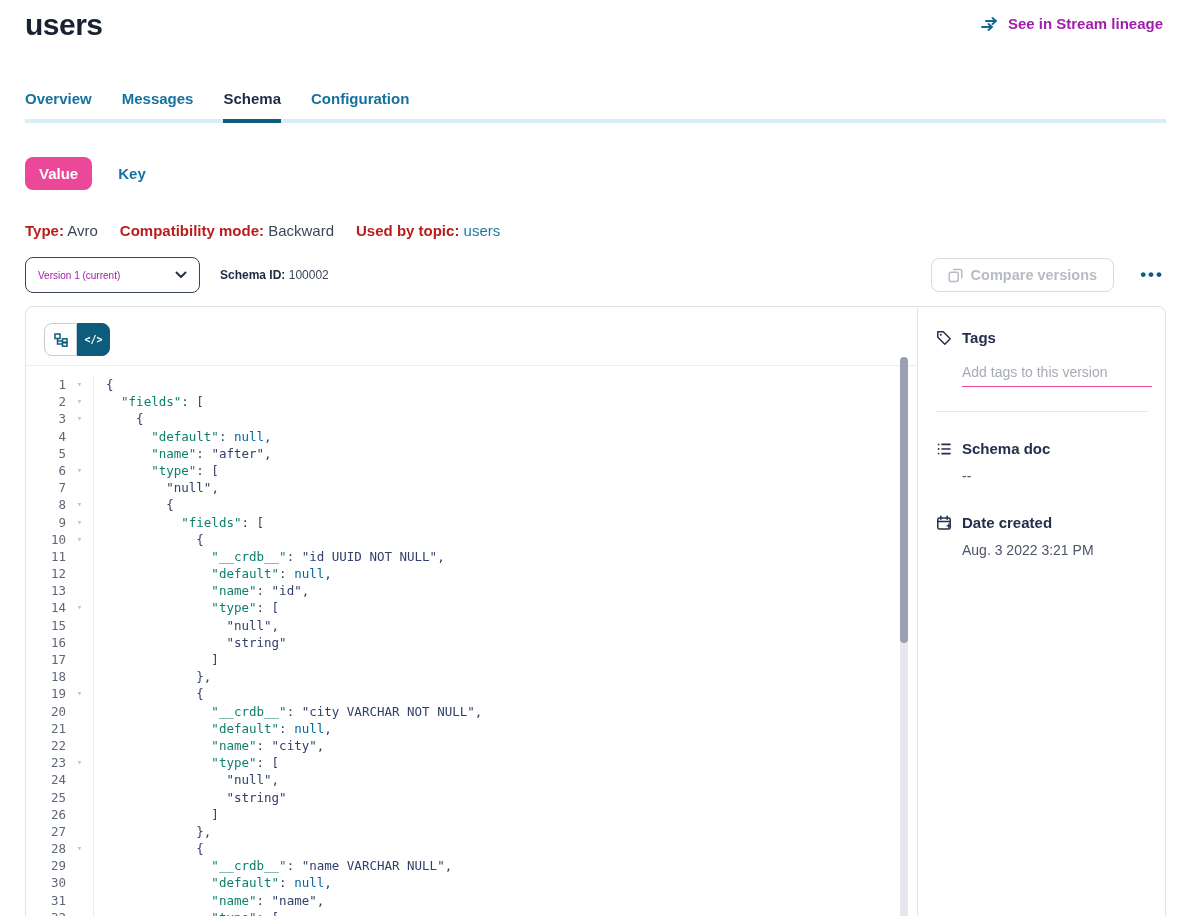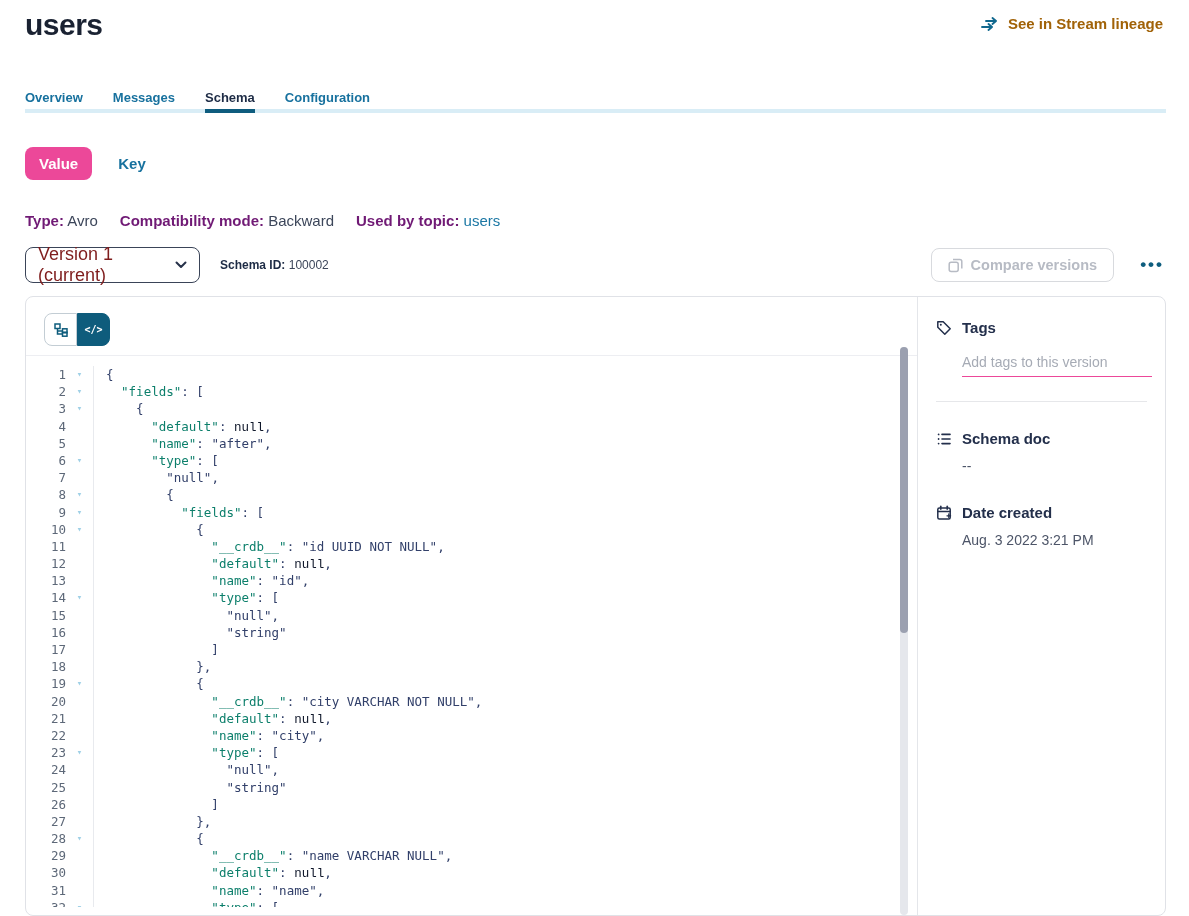--- a/index.html
+++ b/index.html
@@ -7,48 +7,48 @@
   body {
     width:1189px; height:916px; overflow:hidden; position:relative;
     background:#ffffff; font-family:"Liberation Sans", sans-serif; color:#2b3a55;
   }
   .page { padding:0 23px 0 25px; }
 
   
   .page-title { margin:8px 0 0; font-size:30px; font-weight:800; letter-spacing:-0.5px; color:#1a2232; }
   .lineage-link {
     position:absolute; top:15px; right:26px; display:flex; align-items:center; gap:8px;
-    color:#a16207; font-size:15px; font-weight:700; cursor:pointer;
+    color:#a21caf; font-size:15px; font-weight:700; cursor:pointer;
   }
 
   
   .tab-bar { display:flex; gap:30px; margin-top:48px; position:relative; border-bottom:4px solid #d9edf6; }
-  .tab { position:relative; padding-bottom:4px; font-size:13px; font-weight:600; color:#17719e; cursor:pointer; }
+  .tab { position:relative; padding-bottom:12px; font-size:15px; font-weight:600; color:#17719e; cursor:pointer; }
   .tab.active { color:#1d2b45; }
   .tab.active::after { content:""; position:absolute; left:0; right:0; bottom:-4px; height:4px; background:#0e5c7e; }
 
   
   .vk-row { margin-top:34px; display:flex; align-items:center; }
   .vk-active {
     background:#ec4899; color:#fff; font-size:15px; font-weight:600;
     border:none; border-radius:8px; padding:8px 14px; cursor:pointer; font-family:inherit;
   }
   .vk-link { margin-left:26px; color:#17719e; font-size:15px; font-weight:600; cursor:pointer; }
 
   
   .meta-row { margin-top:32px; font-size:15px; color:#3c465a; display:flex; gap:22px; }
-  .meta-item b { color:#701a75; font-weight:700; }
+  .meta-item b { color:#b91c1c; font-weight:700; }
   .topic-link { color:#1b77a4; cursor:pointer; }
 
   
   .version-row { margin-top:18px; display:flex; align-items:center; }
   .version-select {
     width:175px; height:36px; border:1px solid #3a4458; border-radius:8px; background:#fff;
     display:flex; align-items:center; justify-content:space-between; padding:0 12px;
-    font-size:18px; color:#7f1d1d; cursor:pointer;
+    font-size:10px; color:#a21caf; cursor:pointer;
   }
   .schema-id { margin-left:20px; font-size:12px; color:#3c465a;text-align:right; }
   .schema-id b { color:#1d2b45; }
   .btn {
     height:34px; border-radius:8px; background:#fff; display:flex; align-items:center; gap:8px;
     padding:0 16px; font-size:14.5px; font-weight:600; font-family:inherit; cursor:pointer;
   }
   .btn-disabled { border:1px solid #d8dade; color:#b7bbc4; cursor:default; }
   .btn-teal { border:1px solid #0e5d7e; color:#0e5d7e; }
   .right-actions { margin-left:auto; display:flex; align-items:center; gap:24px; }
@@ -70,21 +70,21 @@
 
   
   .code-scroll { margin-top:9px; border-top:1px solid #edeef2; padding-top:10px; height:552px; overflow:hidden; }
   .cl { display:flex; height:17.2px; line-height:17.2px; font-family:"DejaVu Sans Mono", monospace; font-size:12.5px; }
   .cl-num { width:40px; text-align:right; color:#5d6878; flex:0 0 40px; }
   .cl-fold { width:27px; flex:0 0 27px; text-align:center; color:#9fd0e6; font-size:9px; cursor:pointer; }
   .cl-code { border-left:1px solid #e8eaee; padding-left:12px; white-space:pre; color:#32406a; }
   .tk-k { color:#0c7f6b; }
   .tk-s { color:#32406a; }
   .tk-p { color:#32406a; }
-  .tk-n { color:#0f172a;font-family:Liberation Mono, monospace; }
+  .tk-n { color:#0369a1; }
 
   
   .code-scrollbar { position:absolute; top:50px; bottom:0; right:9px; width:8px; background:#e5e7ec; border-radius:4px; }
   .code-scrollbar .thumb { position:absolute; top:0; left:0; width:8px; height:286px; background:#9ba0b0; border-radius:4px; }
 
   
   .side-section-head { display:flex; align-items:center; gap:10px; font-size:15px; font-weight:700; color:#232f4b; }
   .side-indent { margin-left:26px; }
   .tags-input {
     display:block; border:none; border-bottom:1px solid #ec4899; width:190px; margin-top:18px;

